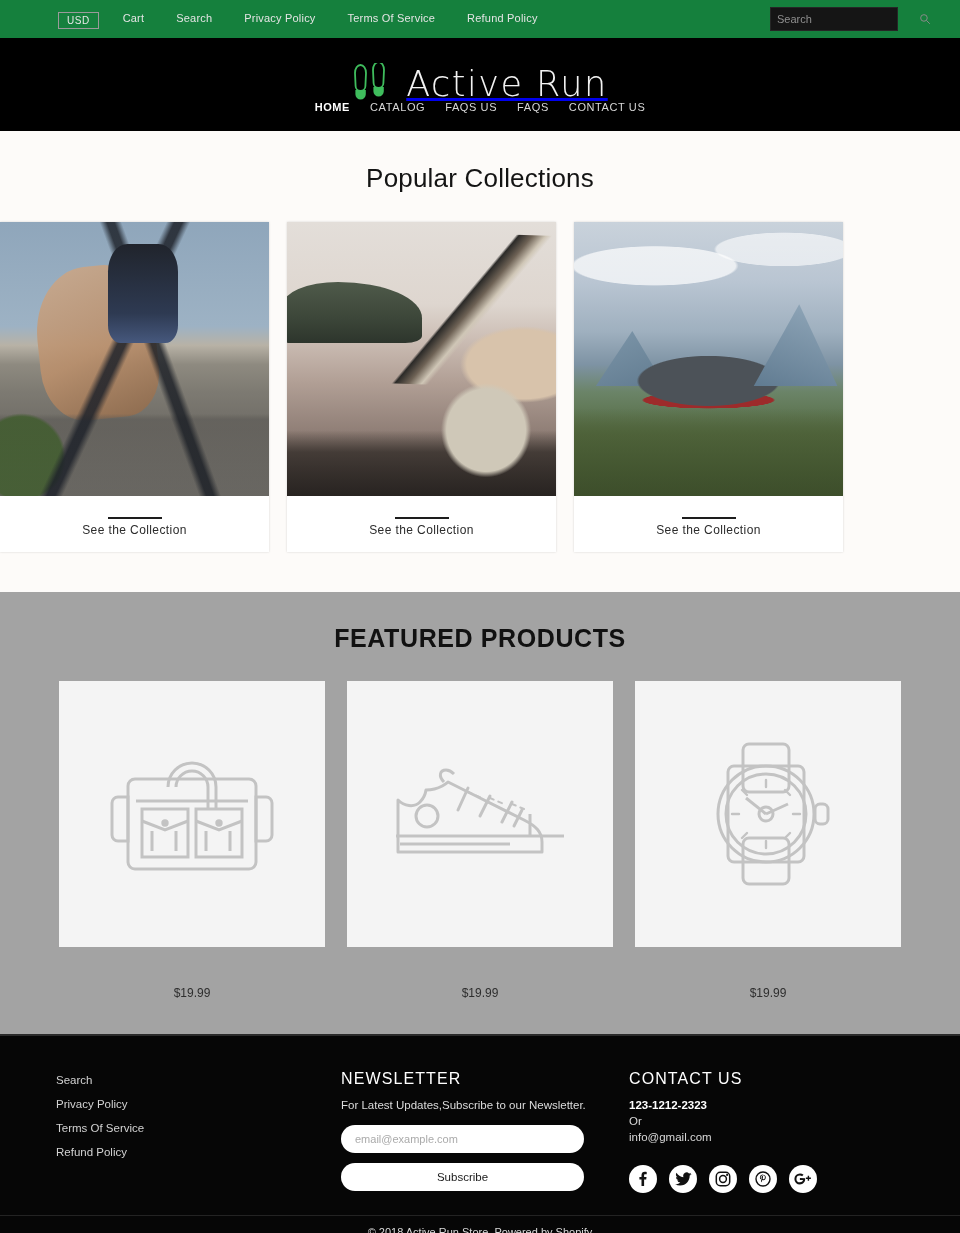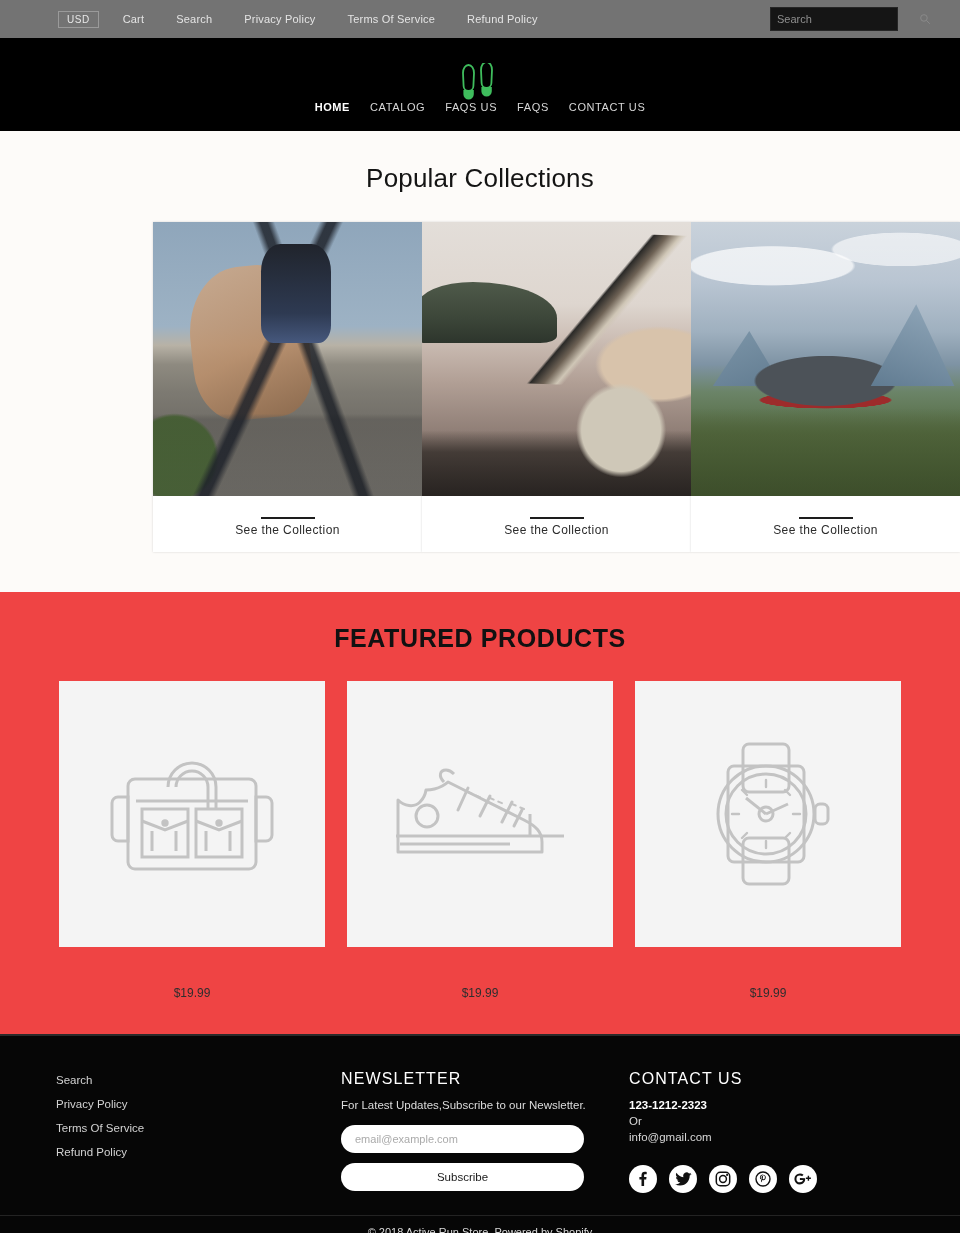--- a/index.html
+++ b/index.html
@@ -6,23 +6,23 @@
   html, body {
     width: 960px; height: 1233px;
     font-family: "Liberation Sans", sans-serif;
     background: #ffffff;
     overflow: hidden;
   }
   body { position: relative; }
 
   
   .topbar {
-    height: 38px; background: #737373;
-    display: flex; align-items: center;
-    padding: 0 16px; position: relative;
+    height: 38px; background: #15803d;
+    display: flex; align-items: flex-start;
+    padding: 12px 16px; position: relative;
   }
   .currency-box {
     border: 1px solid #9a9a9a; color: #e8e8e8;
     font-size: 10px; letter-spacing: .5px;
     padding: 3px 8px 2px; margin-left: 42px; line-height: 1;
   }
   .topnav { display: flex; align-items: center; gap: 8px; margin-left: 12px; }
   .topnav a {
     color: #e4e4e4; font-size: 11px; text-decoration: none;
     padding: 0 12px; letter-spacing: .2px; white-space: nowrap;
@@ -69,21 +69,21 @@
 
   
   .collections {
     background: #fdfbf9; padding: 32px 0 40px;
   }
   .section-title {
     text-align: center; font-size: 26px; font-weight: normal;
     color: #141414; letter-spacing: .2px; margin-bottom: 28px;
   }
   .coll-grid {
-    display: flex; justify-content: flex-end; 
+    display: flex; justify-content: flex-start; gap: 18px;
   }
   .coll-card {
     width: 269px; background: #fff;
     box-shadow: 0 0 2px rgba(0,0,0,.16);
   }
   .coll-img { width: 100%; height: 274px; position: relative; overflow: hidden; }
   .coll-body {
     height: 56px; display: flex; flex-direction: column;
     align-items: center; justify-content: center; gap: 4px; padding-top: 6px;
   }
@@ -161,21 +161,21 @@
     position:absolute; inset:0;
     background:
       radial-gradient(ellipse 46% 16% at 50% 58%, #4c5258 0 56%, transparent 58%),
       radial-gradient(ellipse 40% 5% at 50% 65%, #9d2b2b 0 60%, transparent 62%),
       radial-gradient(ellipse 60% 14% at 30% 16%, rgba(255,255,255,.7) 0 50%, transparent 52%),
       radial-gradient(ellipse 50% 12% at 78% 10%, rgba(255,255,255,.6) 0 50%, transparent 52%),
       linear-gradient(180deg, transparent 68%, rgba(74,92,52,.5) 76%, rgba(58,74,40,.65) 100%);
   }
 
   
-  .featured { background:#ef4444; padding: 32px 16px 34px; }
+  .featured { background:#a3a3a3; padding: 32px 16px 34px; }
   .featured h2 {
     text-align:center; font-size:25px; font-weight:bold;
     letter-spacing:.6px; color:#111; margin-bottom: 28px;
   }
   .prod-grid { display:flex; justify-content:center; gap:22px; }
   .prod-card { width:266px; }
   .prod-img {
     width:100%; height:266px; background:#f4f4f4;
     display:flex; align-items:center; justify-content:center;
   }
@@ -255,20 +255,21 @@
 <div class="header">
   <a class="logo" href="#">
     <svg width="40" height="44" viewBox="0 0 40 44">
       <g fill="none" stroke="#3fbd5d" stroke-width="1.8">
         <path d="M3 10 a5.5 8 0 0 1 11 0 l-0.6 13 a4.9 4.9 0 0 1 -9.8 0 Z"></path>
         <path d="M4.3 28 h8.6 v3.2 a4.3 4.3 0 0 1 -8.6 0 Z" fill="#3fbd5d"></path>
         <path d="M21 7 a5.5 8 0 0 1 11 0 l-0.6 13 a4.9 4.9 0 0 1 -9.8 0 Z"></path>
         <path d="M22.3 25 h8.6 v3.2 a4.3 4.3 0 0 1 -8.6 0 Z" fill="#3fbd5d"></path>
       </g>
     </svg>
+    <span class="logo-text">Active Run</span>
   </a>
   <nav class="mainnav">
     <a class="active">HOME</a>
     <a>CATALOG</a>
     <a>FAQS US</a>
     <a>FAQS</a>
     <a>CONTACT US</a>
   </nav>
 </div>
 

